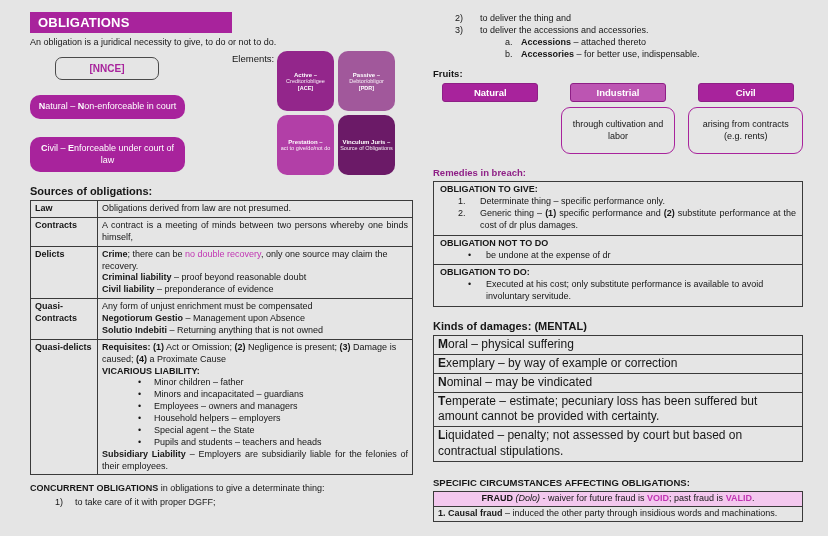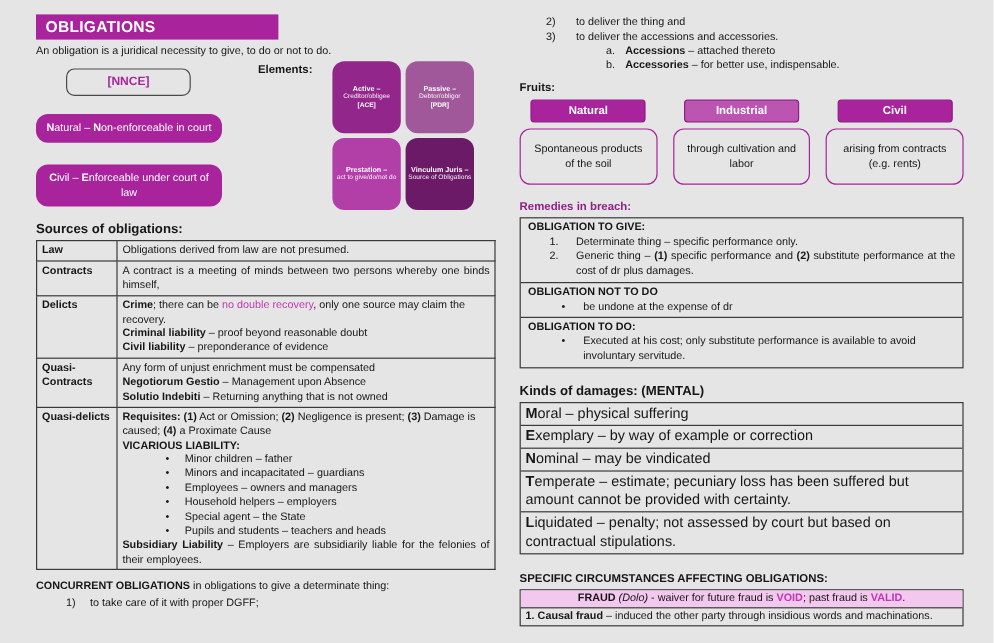--- a/index.html
+++ b/index.html
@@ -20,21 +20,21 @@
              padding:3px 8px;width:186px;letter-spacing:.2px;}
   .intro{font-size:9px;margin-top:4px;}
   .top-row{position:relative;height:128px;margin-top:4px;}
   .nnce-box{position:absolute;left:25px;top:6px;width:102px;height:21px;border:1.5px solid #4a4a4a;
             border-radius:7px;display:flex;align-items:center;justify-content:center;
             color:var(--mag);font-weight:bold;font-size:10px;}
   .pill{position:absolute;left:0;width:141px;background:var(--mag);color:#fff;text-align:center;
         font-size:9px;line-height:1.3;border-radius:10px;padding:6px 7px;}
   .pill-natural{top:44px;}
   .pill-civil{top:86px;}
-  .elements-label{position:absolute;left:185px;top:2px;font-weight:bold;font-size:9.5px;}
+  .elements-label{position:absolute;left:202px;top:2px;font-weight:normal;font-size:9.5px;}
   .quad{position:absolute;left:247px;top:0;width:118px;display:grid;grid-template-columns:1fr 1fr;gap:4px;}
   .qcell{height:56px;border-radius:10px;color:#fff;display:flex;flex-direction:column;
          align-items:center;justify-content:center;text-align:center;padding:2px;}
   .qt{font-size:6px;font-weight:bold;}
   .qs{font-size:5.5px;opacity:.92;}
   .qg{font-size:5.5px;font-weight:bold;margin-top:1px;}
   .q-active{background:#93268B;}
   .q-passive{background:#A1589B;}
   .q-prestation{background:#B23FA7;}
   .q-vinculum{background:#6B1A67;}
@@ -194,21 +194,20 @@
     <div class="subline">
         <span class="nmark">b.</span>
         <span><b>Accessories</b><span> – for better use, indispensable.</span></span>
       </div>
 
     <div class="fruits-heading">Fruits:</div>
 
     <div class="fruits-row">
       <div class="fruit">
         <div class="fruit-h">Natural</div>
-        <div class="fruit-b">Spontaneous products of the soil</div>
       </div>
       <div class="fruit">
         <div class="fruit-h alt">Industrial</div>
         <div class="fruit-b">through cultivation and labor</div>
       </div>
       <div class="fruit">
         <div class="fruit-h">Civil</div>
         <div class="fruit-b">arising from contracts (e.g. rents)</div>
       </div>
     </div>

